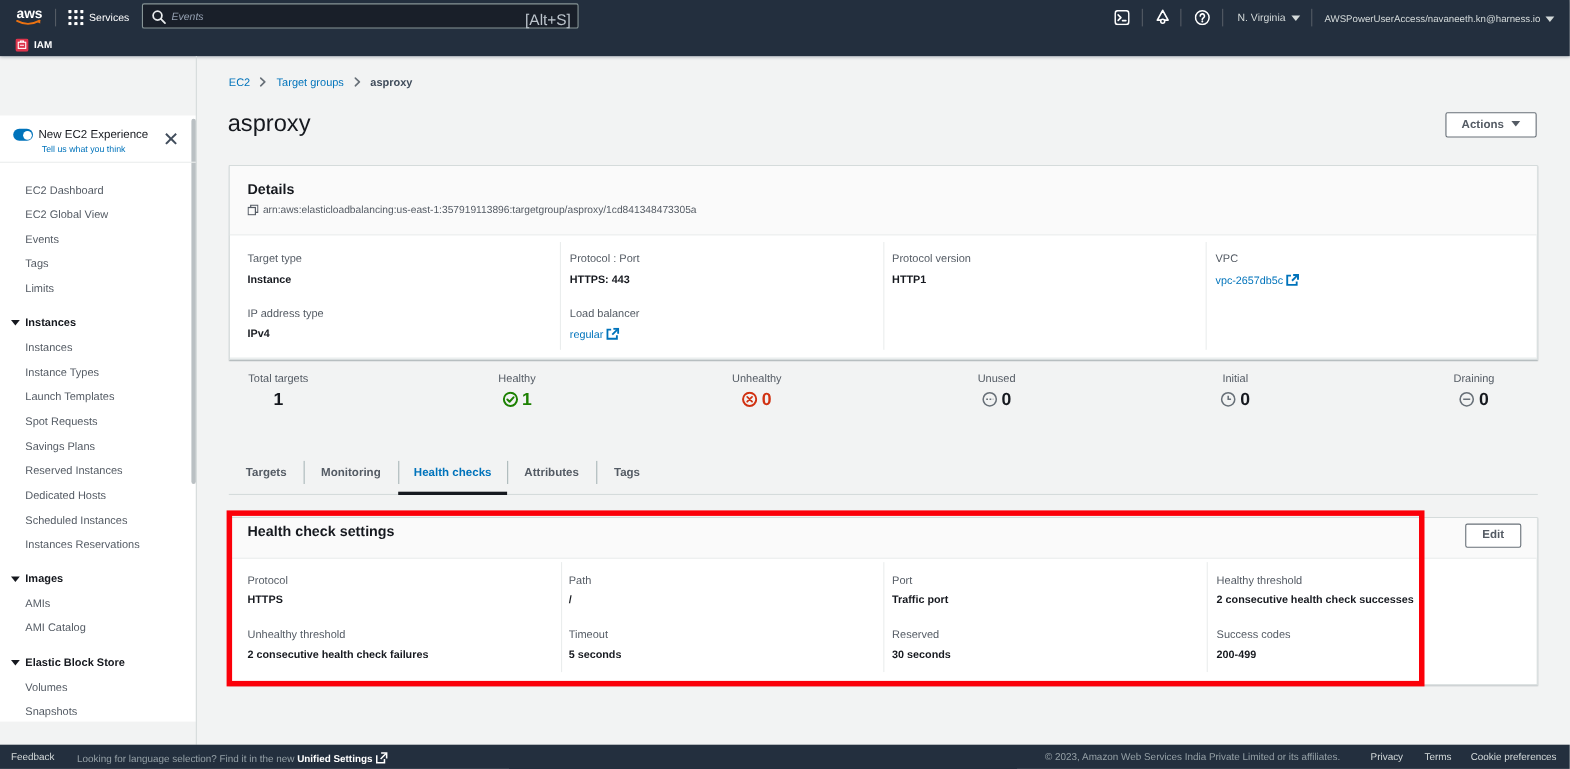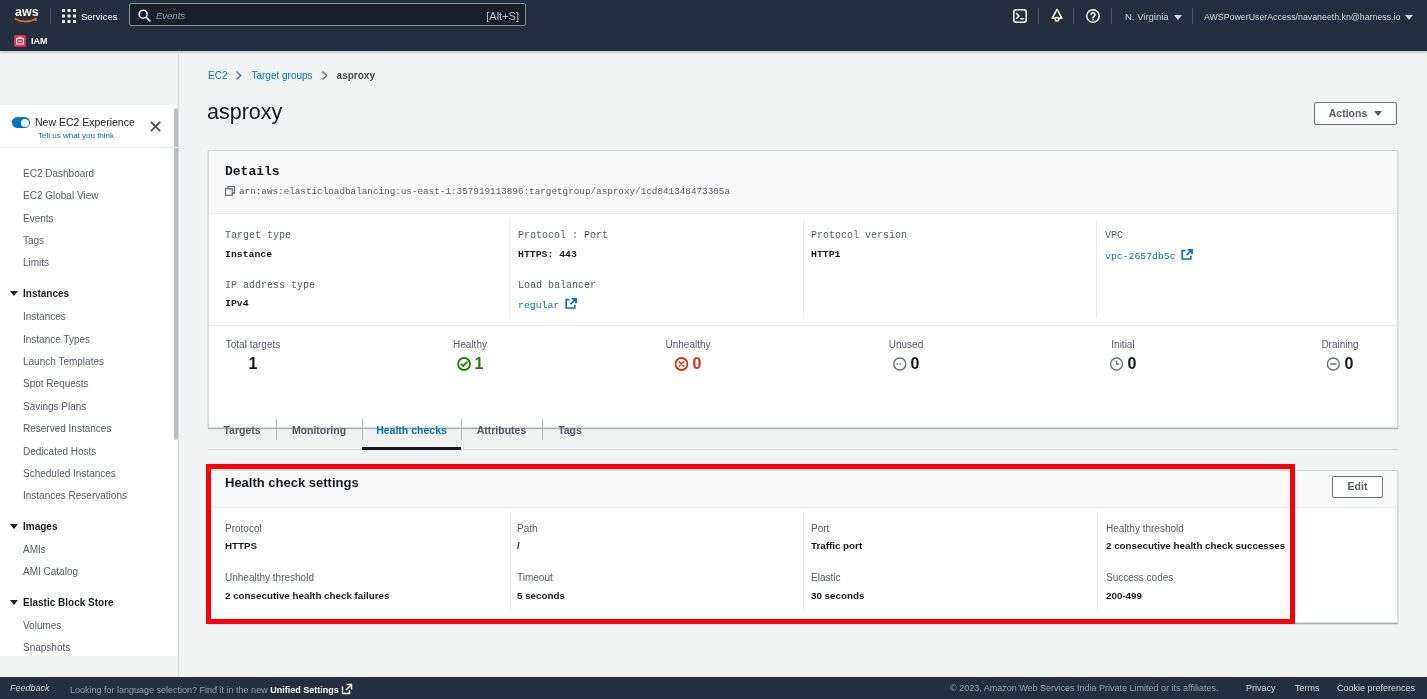--- a/index.html
+++ b/index.html
@@ -8,21 +8,21 @@
 .abs { position:absolute; }
 
 
 .topnav { position:absolute; top:0; left:0; width:1427px; height:51px; background:#232f3e; box-shadow:0 1px 3px rgba(0,20,40,.3); }
 .awslogo { position:absolute; left:13px; top:5px; }
 .navdiv { position:absolute; top:8px; width:1px; height:16px; background:#545b64; }
 .gridicon { position:absolute; left:62px; top:9px; }
 .navtext { position:absolute; color:#ffffff; font-size:9.5px; top:11px; }
 .searchbox { position:absolute; left:129px; top:3px; width:397px; height:23px; background:#191f29; border:1px solid #879596; border-radius:2px; }
 .searchph { position:absolute; left:26px; top:6px; color:#95a0b1; font-size:9.5px; font-style:italic; }
-.alts { position:absolute; right:6px; top:6px; color:#bcc4cc; font-size:11px; }
+.alts { position:absolute; right:6px; top:6px; color:#bcc4cc; font-size:14px; }
 .navicon { position:absolute; top:9px; }
 .navlabel { position:absolute; top:11px; color:#d4dada; font-size:9.5px; white-space:nowrap; }
 .caret { display:inline-block; width:0; height:0; border-left:4px solid transparent; border-right:4px solid transparent; border-top:5px solid #d4dada; vertical-align:middle; margin-left:5px; }
 .iamtext { position:absolute; left:31px; top:36px; color:#ffffff; font-size:9px; font-weight:bold; }
 
 
 .sidepanel { position:absolute; left:0; top:105px; width:178px; height:551px; background:#ffffff; }
 .sideborder { position:absolute; left:178px; top:51px; width:1px; height:626px; background:#d5dbdb; }
 .scrollthumb { position:absolute; left:174px; top:108px; width:4px; height:332px; background:#bac0c3; border-radius:2px; }
 .toggle { position:absolute; left:12px; top:117px; width:18px; height:11px; background:#0073bb; border-radius:6px; }
@@ -184,21 +184,21 @@
 <div class="sitem" style="top:642px;">Snapshots</div>
 
 <div class="crumb"><a>EC2</a><svg style="display:inline-block;margin:0 9px;vertical-align:-1px;" width="6" height="9" viewBox="0 0 6 9">
       <path d="M1 1 L4.7 4.5 L1 8" stroke="#687078" stroke-width="1.5" fill="none" stroke-linecap="round" stroke-linejoin="round"></path>
     </svg><a>Target groups</a><svg style="display:inline-block;margin:0 9px;vertical-align:-1px;" width="6" height="9" viewBox="0 0 6 9">
       <path d="M1 1 L4.7 4.5 L1 8" stroke="#687078" stroke-width="1.5" fill="none" stroke-linecap="round" stroke-linejoin="round"></path>
     </svg><span style="color:#414d5c;font-weight:bold;">asproxy</span></div>
 <div class="h1">asproxy</div>
 <div class="actionsbtn">Actions<span class="bcaret"></span></div>
 
-<div class="card" style="left:208px; top:150px; width:1190px; height:278px;font-family:Liberation Mono, monospace;">
+<div class="card" style="left:208px; top:150px; width:1190px; height:177px;">
   <div class="cardhead" style="height:63px;"></div>
   <div class="abs" style="left:16px; top:12.5px; font-size:13px; font-weight:bold; color:#16191f;">Details</div>
   <svg class="abs" style="left:16px; top:35px;" width="10" height="10" viewBox="0 0 11 11">
     <rect x="0.6" y="2.9" width="7.3" height="7.3" stroke="#545b64" stroke-width="1.2" fill="none"></rect>
     <path d="M3.2 2.9 L3.2 0.6 L10.4 0.6 L10.4 7.8 L8.1 7.8" stroke="#545b64" stroke-width="1.2" fill="none"></path>
   </svg>
   <div class="abs" style="left:30px; top:34.5px; font-size:9.3px; color:#545b64;">arn:aws:elasticloadbalancing:us-east-1:357919113896:targetgroup/asproxy/1cd841348473305a</div>
 
   <div class="vdiv" style="left:300px; top:69px; height:98px;"></div>
   <div class="vdiv" style="left:594px; top:69px; height:98px;"></div>
@@ -302,30 +302,30 @@
   <div class="val" style="left:308px; top:69px;">/</div>
   <div class="lbl" style="left:602px; top:51.5px;">Port</div>
   <div class="val" style="left:602px; top:69px;">Traffic port</div>
   <div class="lbl" style="left:897px; top:51.5px;">Healthy threshold</div>
   <div class="val" style="left:897px; top:69px;">2 consecutive health check successes</div>
 
   <div class="lbl" style="left:16px; top:100.5px;">Unhealthy threshold</div>
   <div class="val" style="left:16px; top:119px;">2 consecutive health check failures</div>
   <div class="lbl" style="left:308px; top:100.5px;">Timeout</div>
   <div class="val" style="left:308px; top:119px;">5 seconds</div>
-  <div class="lbl" style="left:602px; top:100.5px;">Elastic</div>
+  <div class="lbl" style="left:602px; top:100.5px;">Reserved</div>
   <div class="val" style="left:602px; top:119px;">30 seconds</div>
   <div class="lbl" style="left:897px; top:100.5px;">Success codes</div>
   <div class="val" style="left:897px; top:119px;">200-499</div>
 </div>
 
 <div class="redbox"></div>
 
 <div class="footer">
-  <span style="left:10px; color:#d5dbdb;font-style:italic;">Feedback</span>
+  <span style="left:10px; color:#d5dbdb;">Feedback</span>
   <span style="left:70px; color:#95a0a6;">Looking for language selection? Find it in the new <b style="color:#ffffff;">Unified Settings</b>
     <svg style="display:inline-block;vertical-align:-2px;" width="12" height="12" viewBox="0 0 12 12">
         <path d="M1.5 3.5 L1.5 10.5 L8.5 10.5 L8.5 7" stroke="#ffffff" stroke-width="1.4" fill="none"></path>
         <path d="M5.5 1.5 L10.5 1.5 L10.5 6.5" stroke="#ffffff" stroke-width="1.4" fill="none"></path>
         <line x1="5" y1="7" x2="10" y2="2" stroke="#ffffff" stroke-width="1.4"></line>
       </svg>
   </span>
   <span style="left:950px; color:#95a0a6;">© 2023, Amazon Web Services India Private Limited or its affiliates.</span>
   <span style="left:1246px; color:#d5dbdb;">Privacy</span>
   <span style="left:1295px; color:#d5dbdb;">Terms</span>

